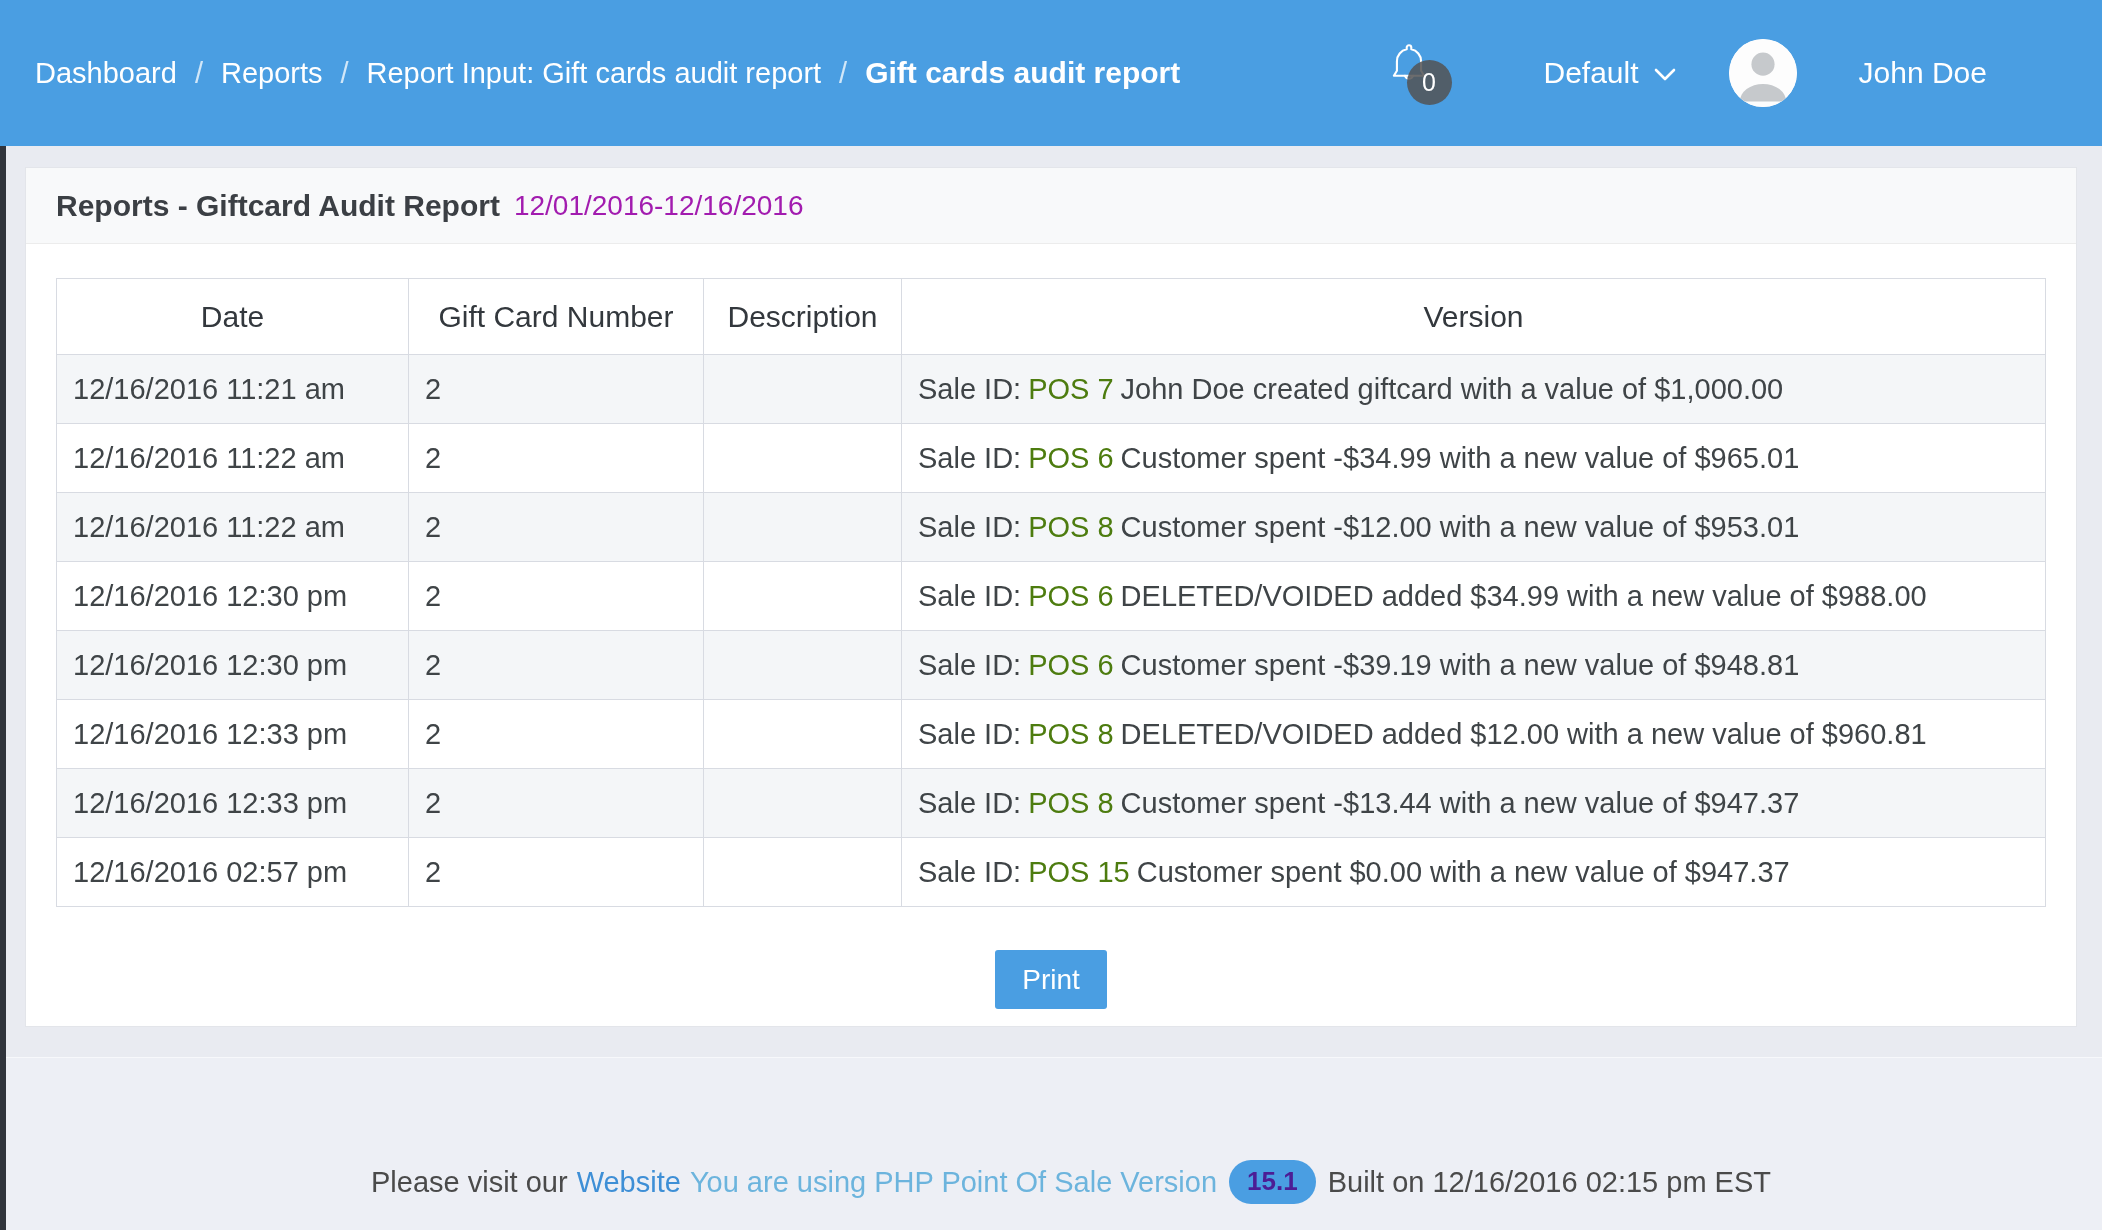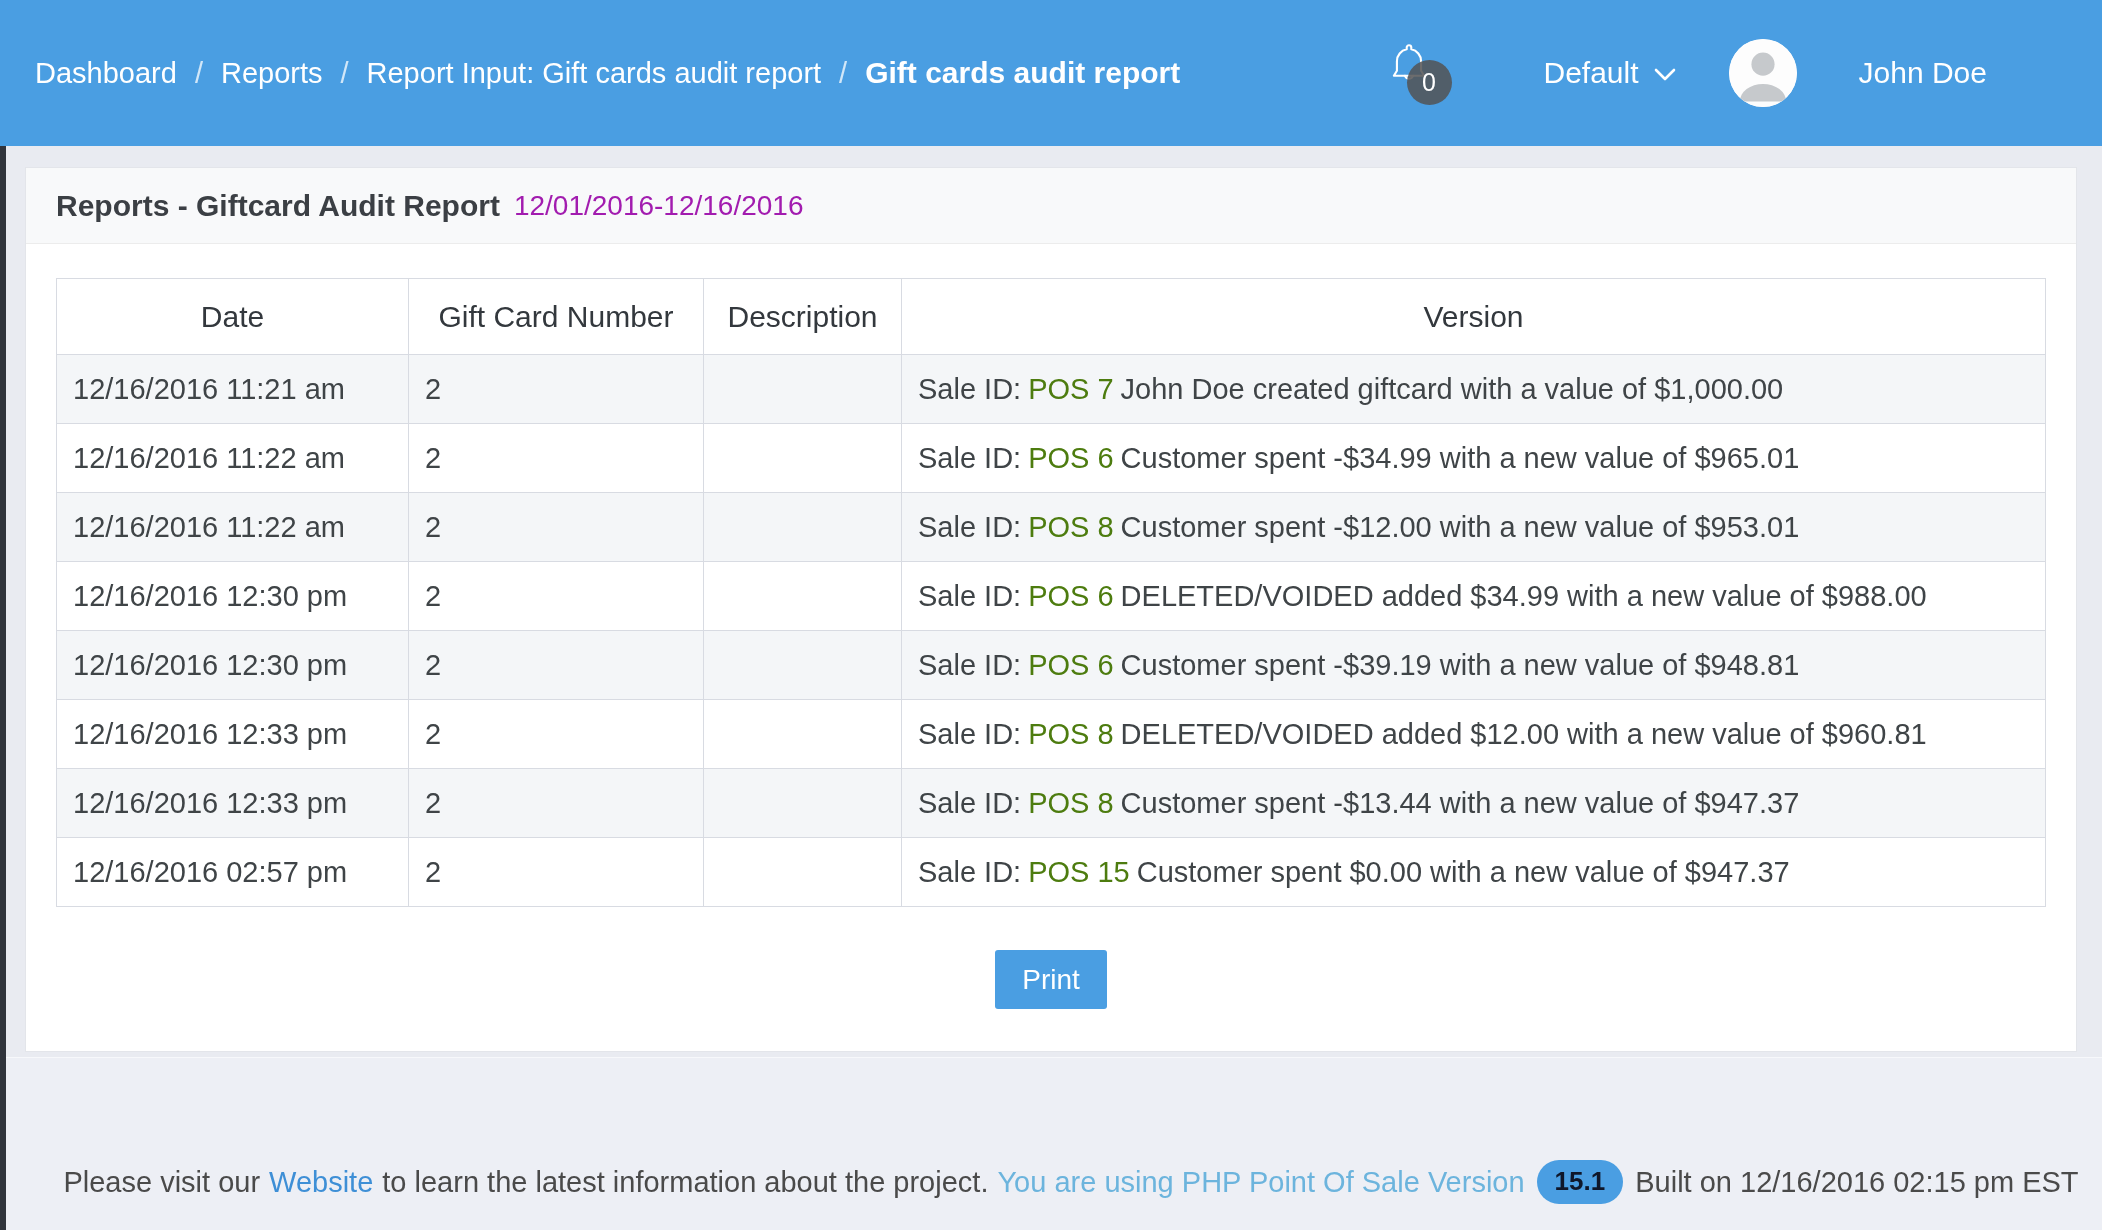--- a/index.html
+++ b/index.html
@@ -61,21 +61,21 @@
   }
   .panel-header {
     height: 76px;
     background: #f8f9fa;
     border-bottom: 1px solid #ececec;
     display: flex; align-items: center;
     padding: 0 30px;
   }
   .panel-title { font-size: 30px; font-weight: bold; color: #3b3f44; }
   .date-range { font-size: 28px; color: #a21caf; margin-left: 14px; cursor: pointer; }
-  .panel-body { padding: 34px 30px 42px 30px; }
+  .panel-body { padding: 34px 30px 17px 30px; }
 
   
   table.report {
     width: 100%;
     border-collapse: collapse;
     table-layout: fixed;
     font-size: 29px;
   }
   table.report col.c-date { width: 352px; }
   table.report col.c-num  { width: 295px; }
@@ -125,21 +125,21 @@
     padding-top: 102px;
     display: flex; justify-content: center; align-items: center;
     gap: 9px;
     font-size: 29px; color: #4a4a4a;
     white-space: nowrap;
     margin-left: 40px;
   }
   .footer-link { color: #3e8fd6; cursor: pointer; }
   .footer-version-link { color: #6cb4dd; cursor: pointer; }
   .version-badge {
-    background: #4a9ee2; color: #0f172a;
+    background: #4a9ee2; color: #4c1d95;
     font-weight: bold; font-size: 26px;
     border-radius: 22px;
     padding: 6px 18px 7px 18px;
     margin: 0 3px;
   }
 </style>
 </head>
 <body>
 
 <div class="navbar">
@@ -260,18 +260,17 @@
     <div class="print-row">
       <button class="print-btn">Print</button>
     </div>
   </div>
 </div>
 
 <div class="footer">
   <div class="footer-line">
     <span>Please visit our</span>
     <span class="footer-link">Website</span>
-    <span>to learn the latest information about the project.</span>
     <span class="footer-version-link">You are using PHP Point Of Sale Version</span>
     <span class="version-badge">15.1</span>
     <span>Built on 12/16/2016 02:15 pm EST</span>
   </div>
 </div>
 
 </body></html>

